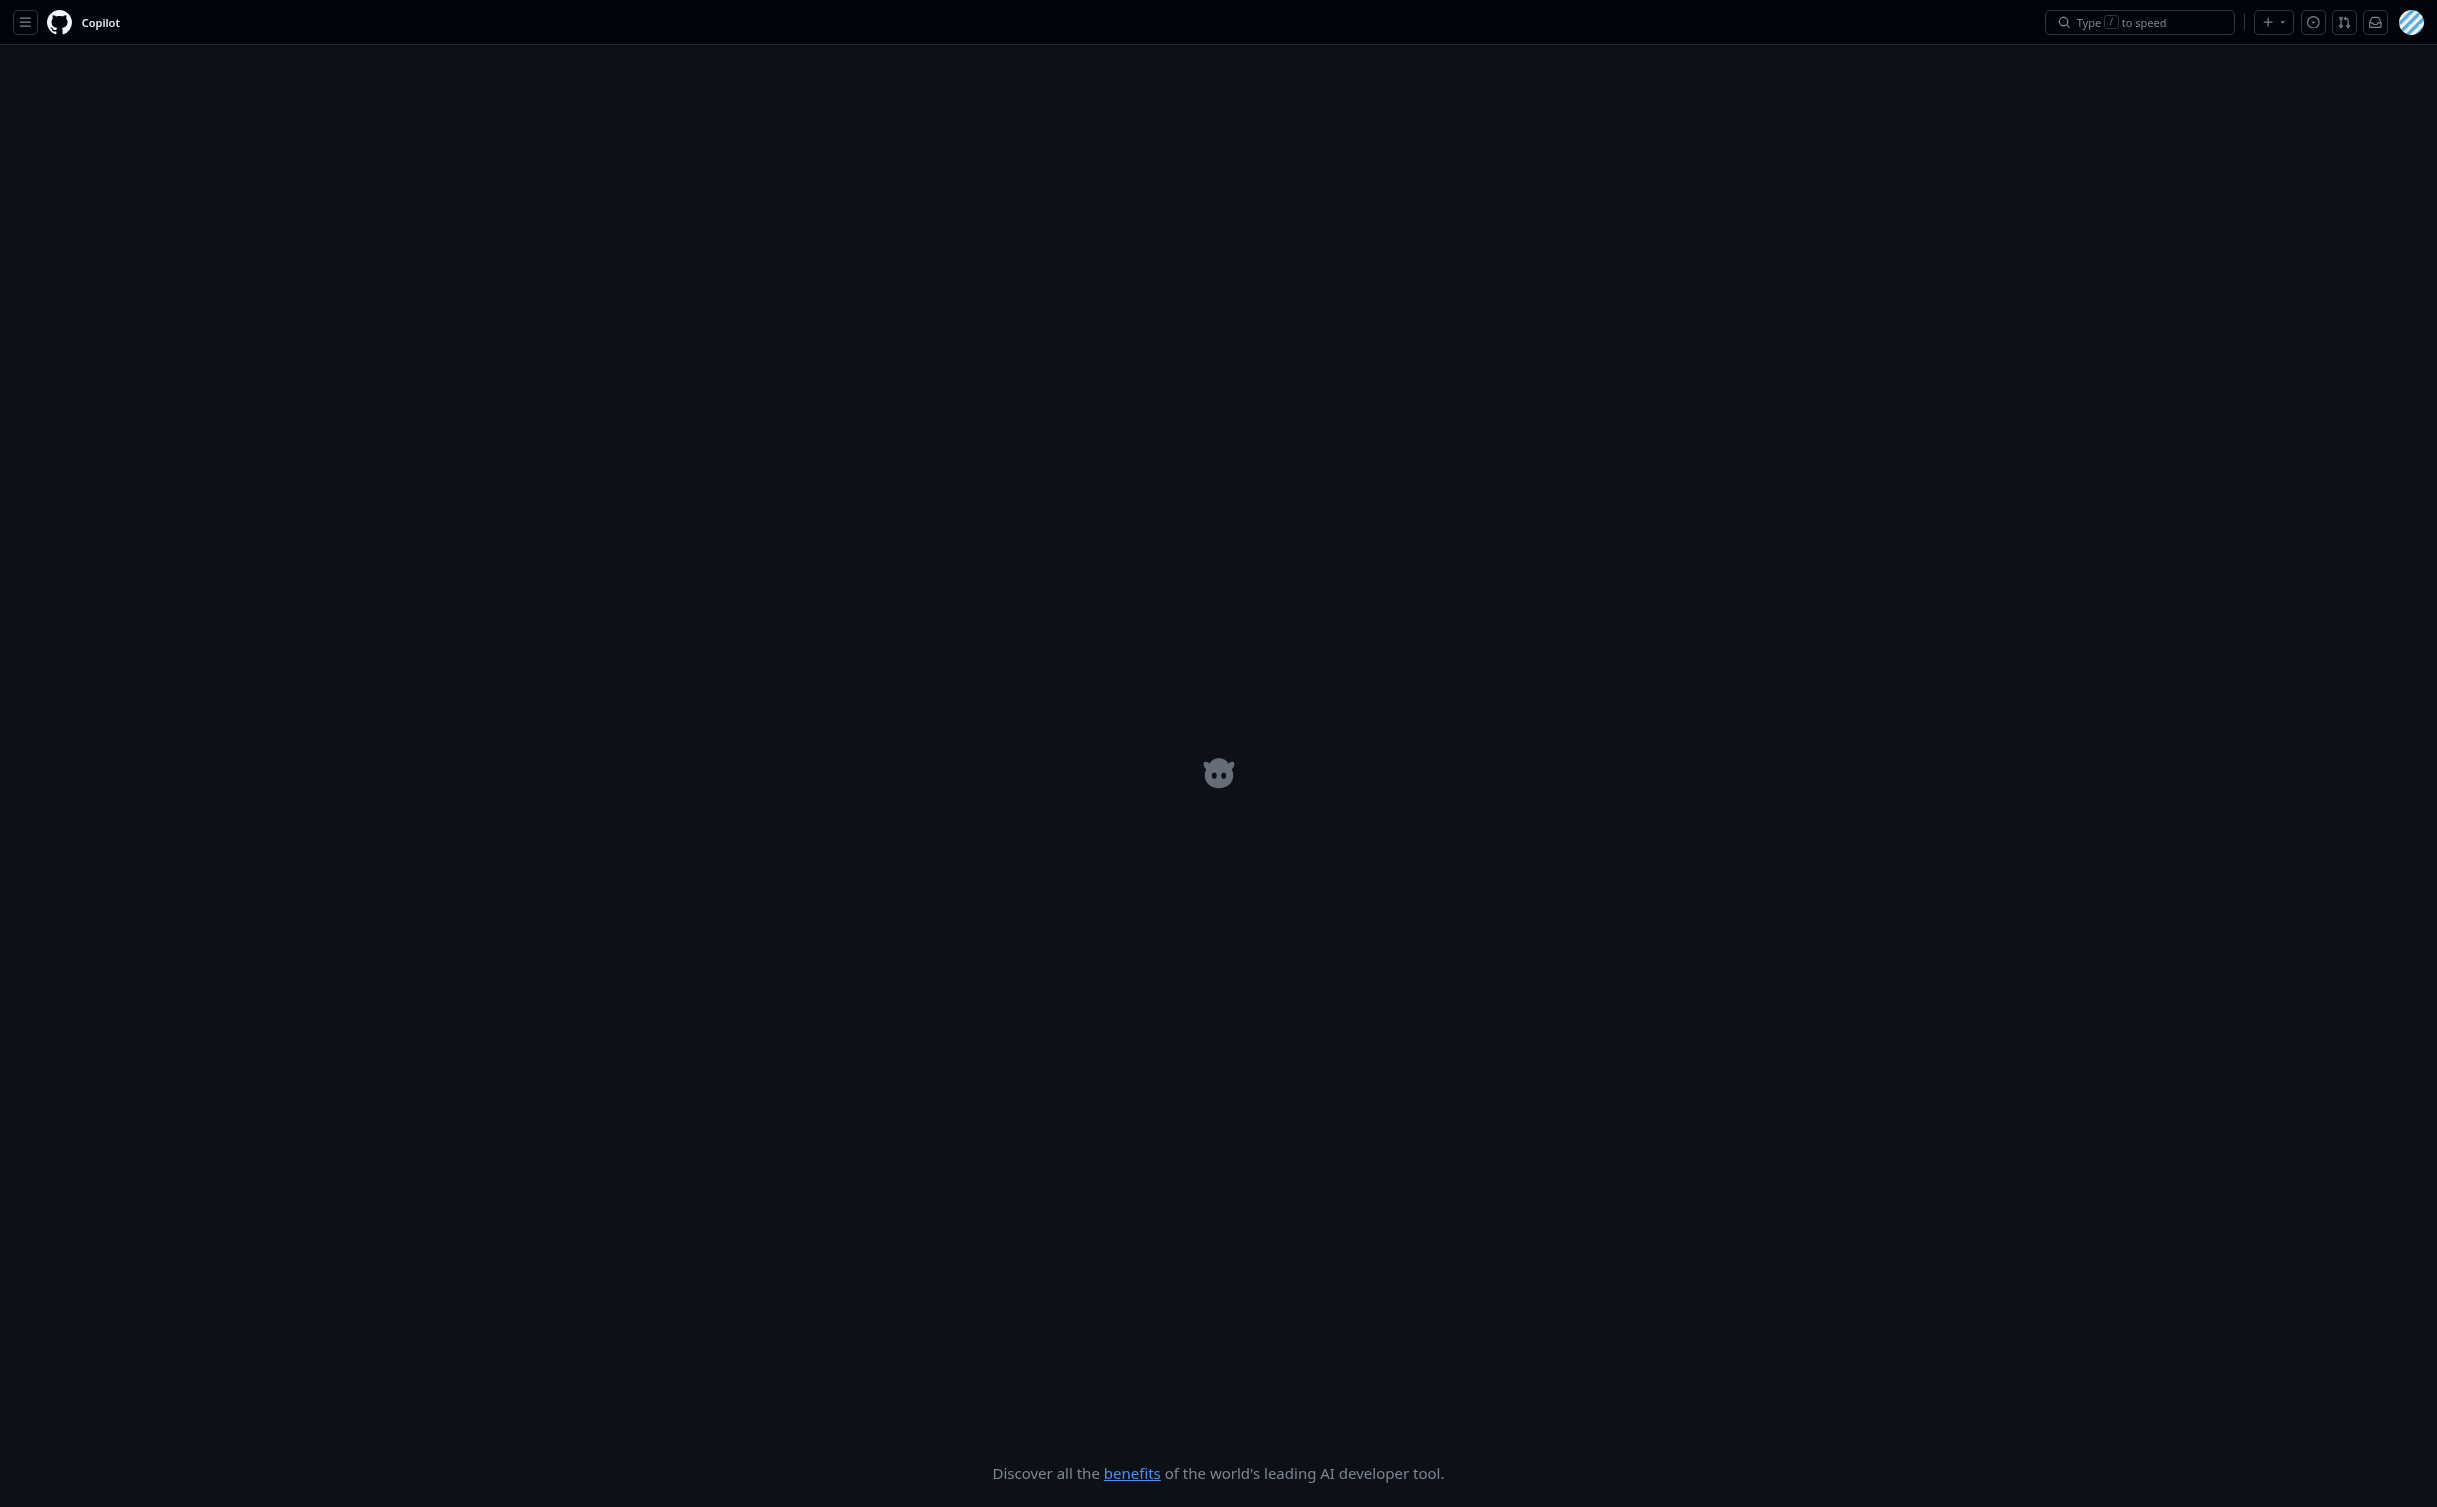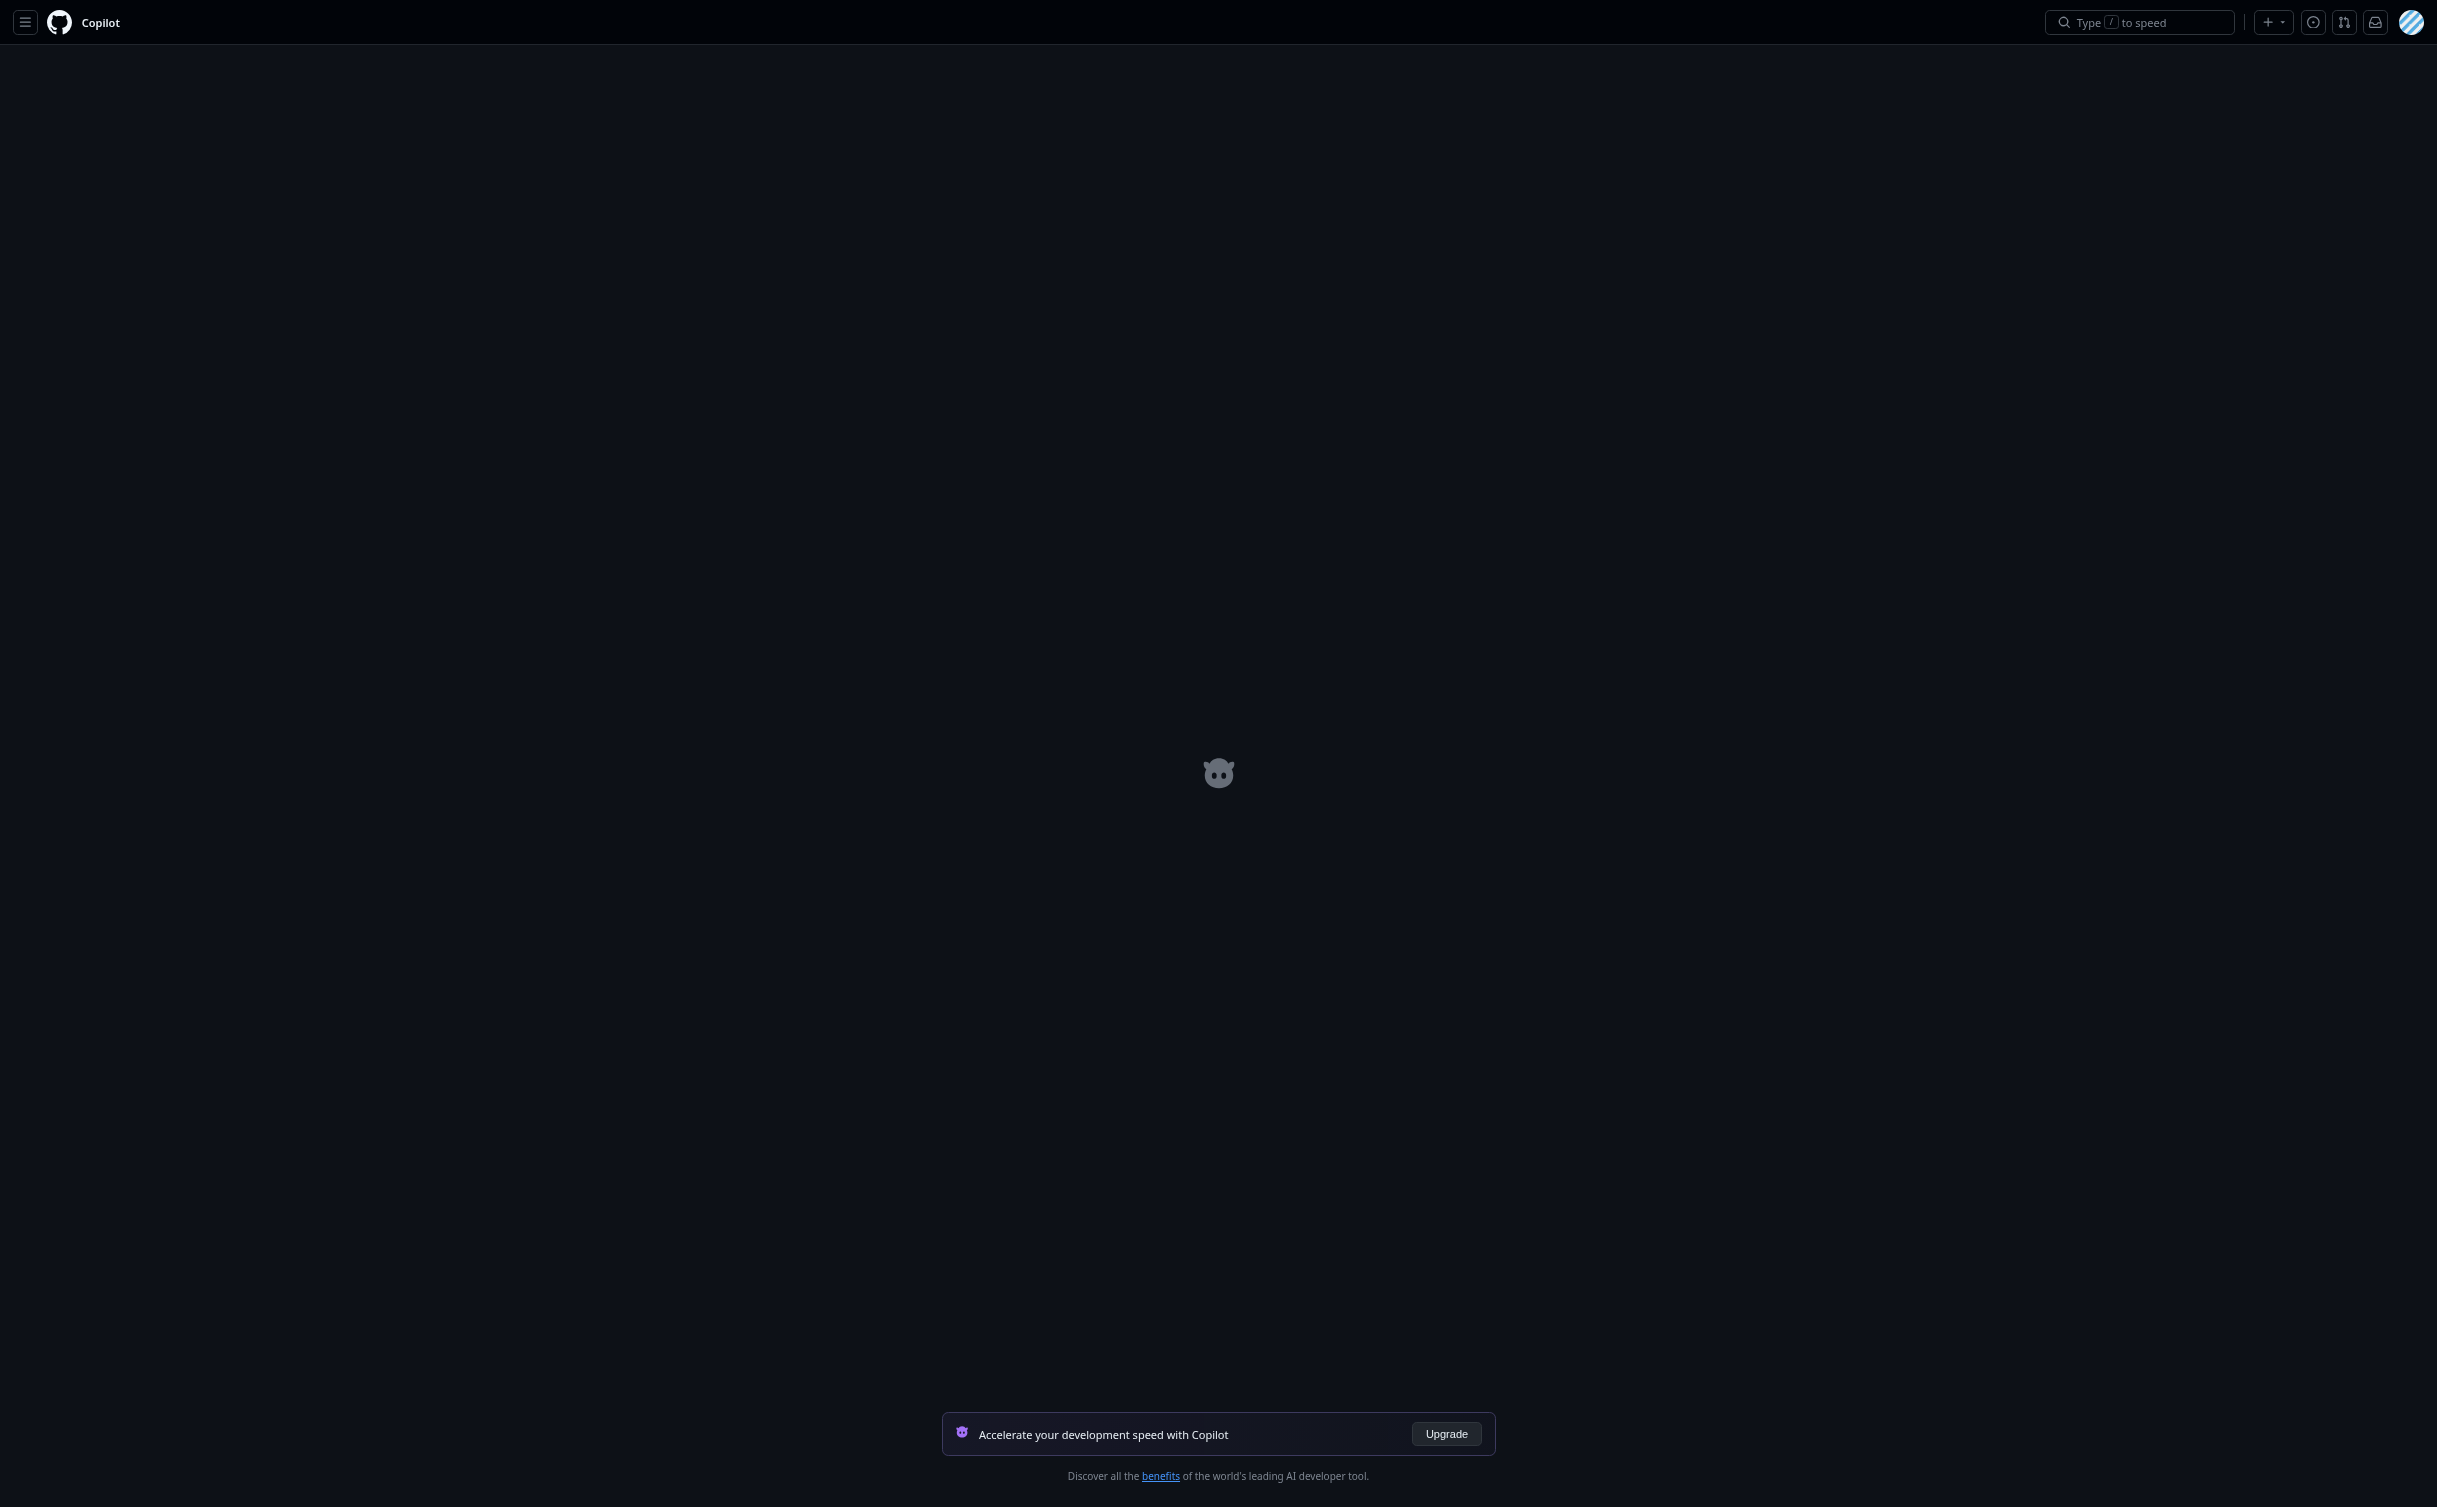--- a/index.html
+++ b/index.html
@@ -173,21 +173,21 @@
       padding: 4.7px 12.7px;
       border: 0.8px solid #30363d;
       border-radius: 4.7px;
       background: #21262d;
       color: #e6edf3;
       font-size: 11px;
       font-weight: 500;
       cursor: pointer;
     }
     .discover-text {
-      font-size: 10px;
+      font-size: 15px;
       color: #7d8590;
     }
     .discover-text a {
       color: #4493f8;
       text-decoration: underline;
     }
   </style>
 </head>
 <body>
 
@@ -246,27 +246,18 @@
 </header>
 
 <main class="main">
   <div class="copilot-logo">
     <svg width="38" height="38" viewBox="0 0 24 24" fill="currentColor">
       <path d="M12 2C9 2 7 3.5 6 5.5 5.2 4.5 4 4 2.5 4.5 2 6 2.5 8 4 9c-.5 1-1 2.5-1 4 0 5 4 8 9 8s9-3 9-8c0-1.5-.5-3-1-4 1.5-1 2-3 1.5-4.5C20 4 18.8 4.5 18 5.5 17 3.5 15 2 12 2zm-3 9c.8 0 1.5.7 1.5 1.5v1c0 .8-.7 1.5-1.5 1.5s-1.5-.7-1.5-1.5v-1c0-.8.7-1.5 1.5-1.5zm6 0c.8 0 1.5.7 1.5 1.5v1c0 .8-.7 1.5-1.5 1.5s-1.5-.7-1.5-1.5v-1c0-.8.7-1.5 1.5-1.5z"></path>
     </svg>
   </div>
 
   <div class="footer-section">
-    <div class="promo-banner">
-      <span class="promo-icon">
-        <svg width="14.2" height="14.2" viewBox="0 0 24 24" fill="currentColor">
-          <path d="M12 2C9 2 7 3.5 6 5.5 5.2 4.5 4 4 2.5 4.5 2 6 2.5 8 4 9c-.5 1-1 2.5-1 4 0 5 4 8 9 8s9-3 9-8c0-1.5-.5-3-1-4 1.5-1 2-3 1.5-4.5C20 4 18.8 4.5 18 5.5 17 3.5 15 2 12 2zm-3 9c.8 0 1.5.7 1.5 1.5v1c0 .8-.7 1.5-1.5 1.5s-1.5-.7-1.5-1.5v-1c0-.8.7-1.5 1.5-1.5zm6 0c.8 0 1.5.7 1.5 1.5v1c0 .8-.7 1.5-1.5 1.5s-1.5-.7-1.5-1.5v-1c0-.8.7-1.5 1.5-1.5z"></path>
-        </svg>
-      </span>
-      <span class="promo-text">Accelerate your development speed with Copilot</span>
-      <button class="upgrade-btn">Upgrade</button>
-    </div>
     <div class="discover-text">
       <span>Discover all the </span><a>benefits</a><span> of the world's leading AI developer tool.</span>
     </div>
   </div>
 </main>
 
 
 </body></html>

